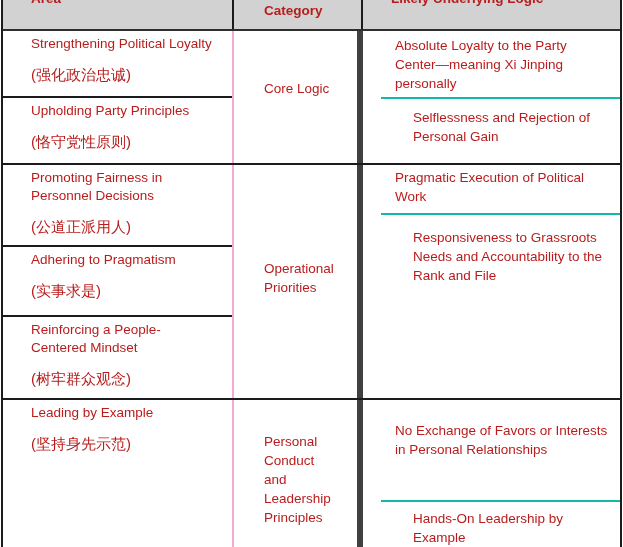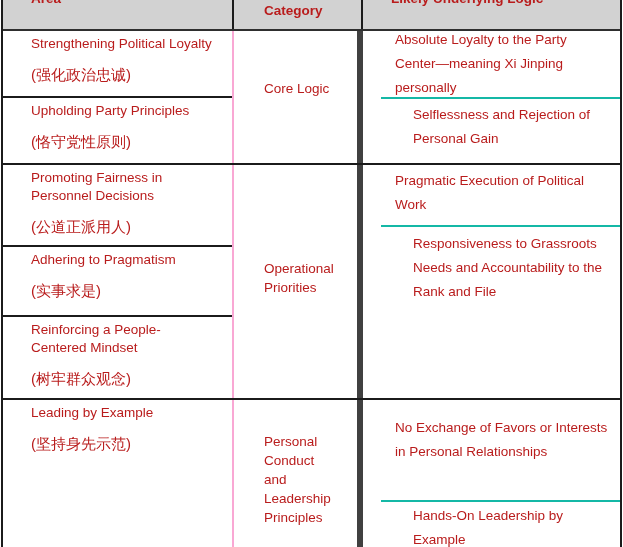--- a/index.html
+++ b/index.html
@@ -55,21 +55,21 @@
     width:129px; border-right:6px solid #404040;
     display:flex; align-items:center;
     padding-left:30px;
     font-size:13.5px; line-height:19px;
   }
   .col-cat .cat-text { white-space:pre-line; }
   .col-logic { flex:1; display:flex; flex-direction:column; }
   .logic-cell {
     display:flex; align-items:center;
     padding:0 2px 0 32px;
-    font-size:13.5px; line-height:24px;
+    font-size:13.5px; line-height:19px;
   }
   .logic-cell + .logic-cell { border-top:2px solid #14b8a6;margin-left:18px; }
   .logic-cell .logic-text { white-space:pre-line; }
 </style>
 </head>
 <body>
 
 <div class="page">
   <div class="tbl">
 
@@ -127,21 +127,21 @@
           <div class="area-en">Reinforcing a People-
 Centered Mindset</div>
           <div class="area-zh">(树牢群众观念)</div>
         </div>
       </div>
       <div class="col-cat" style="padding-bottom:8px;">
         <span class="cat-text">Operational
 Priorities</span>
       </div>
       <div class="col-logic">
-        <div class="logic-cell" style="height:60px; padding-bottom:4px;">
+        <div class="logic-cell" style="height:48px; padding-bottom:4px;">
           <span class="logic-text">Pragmatic Execution of Political
 Work</span>
         </div>
         <div class="logic-cell" style="height:84px;">
           <span class="logic-text">Responsiveness to Grassroots
 Needs and Accountability to the
 Rank and File</span>
         </div>
       </div>
     </div>

